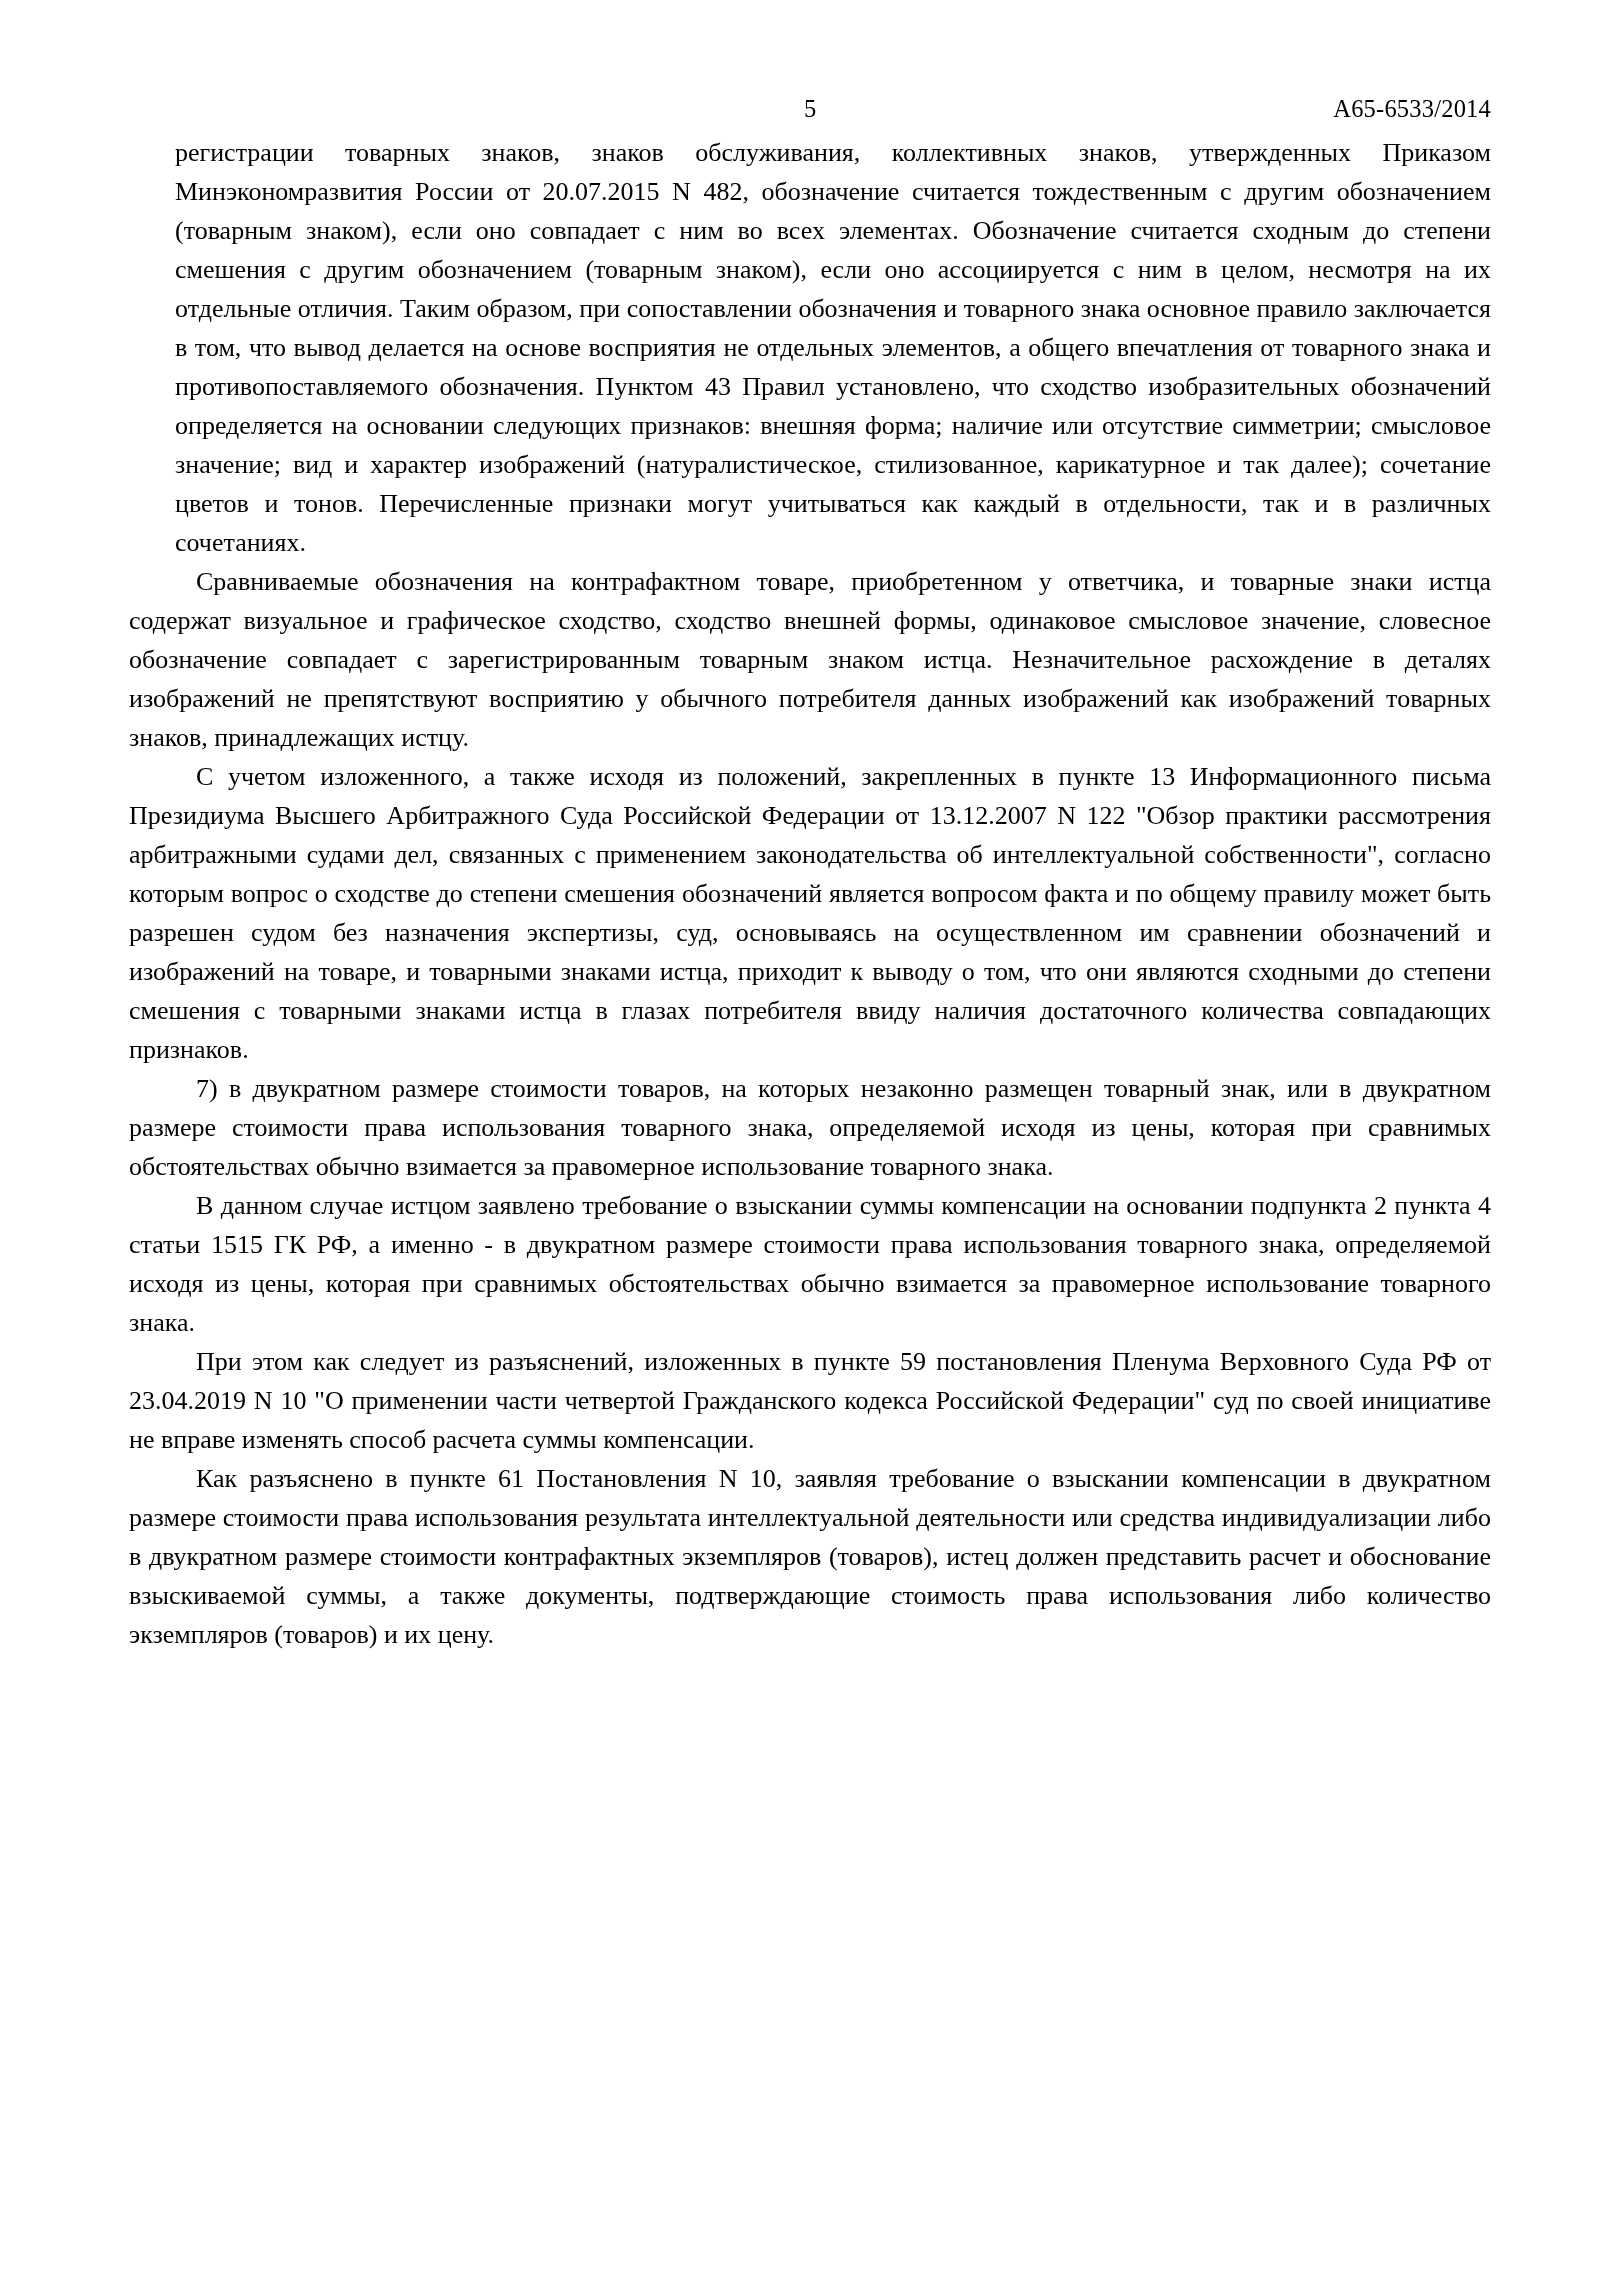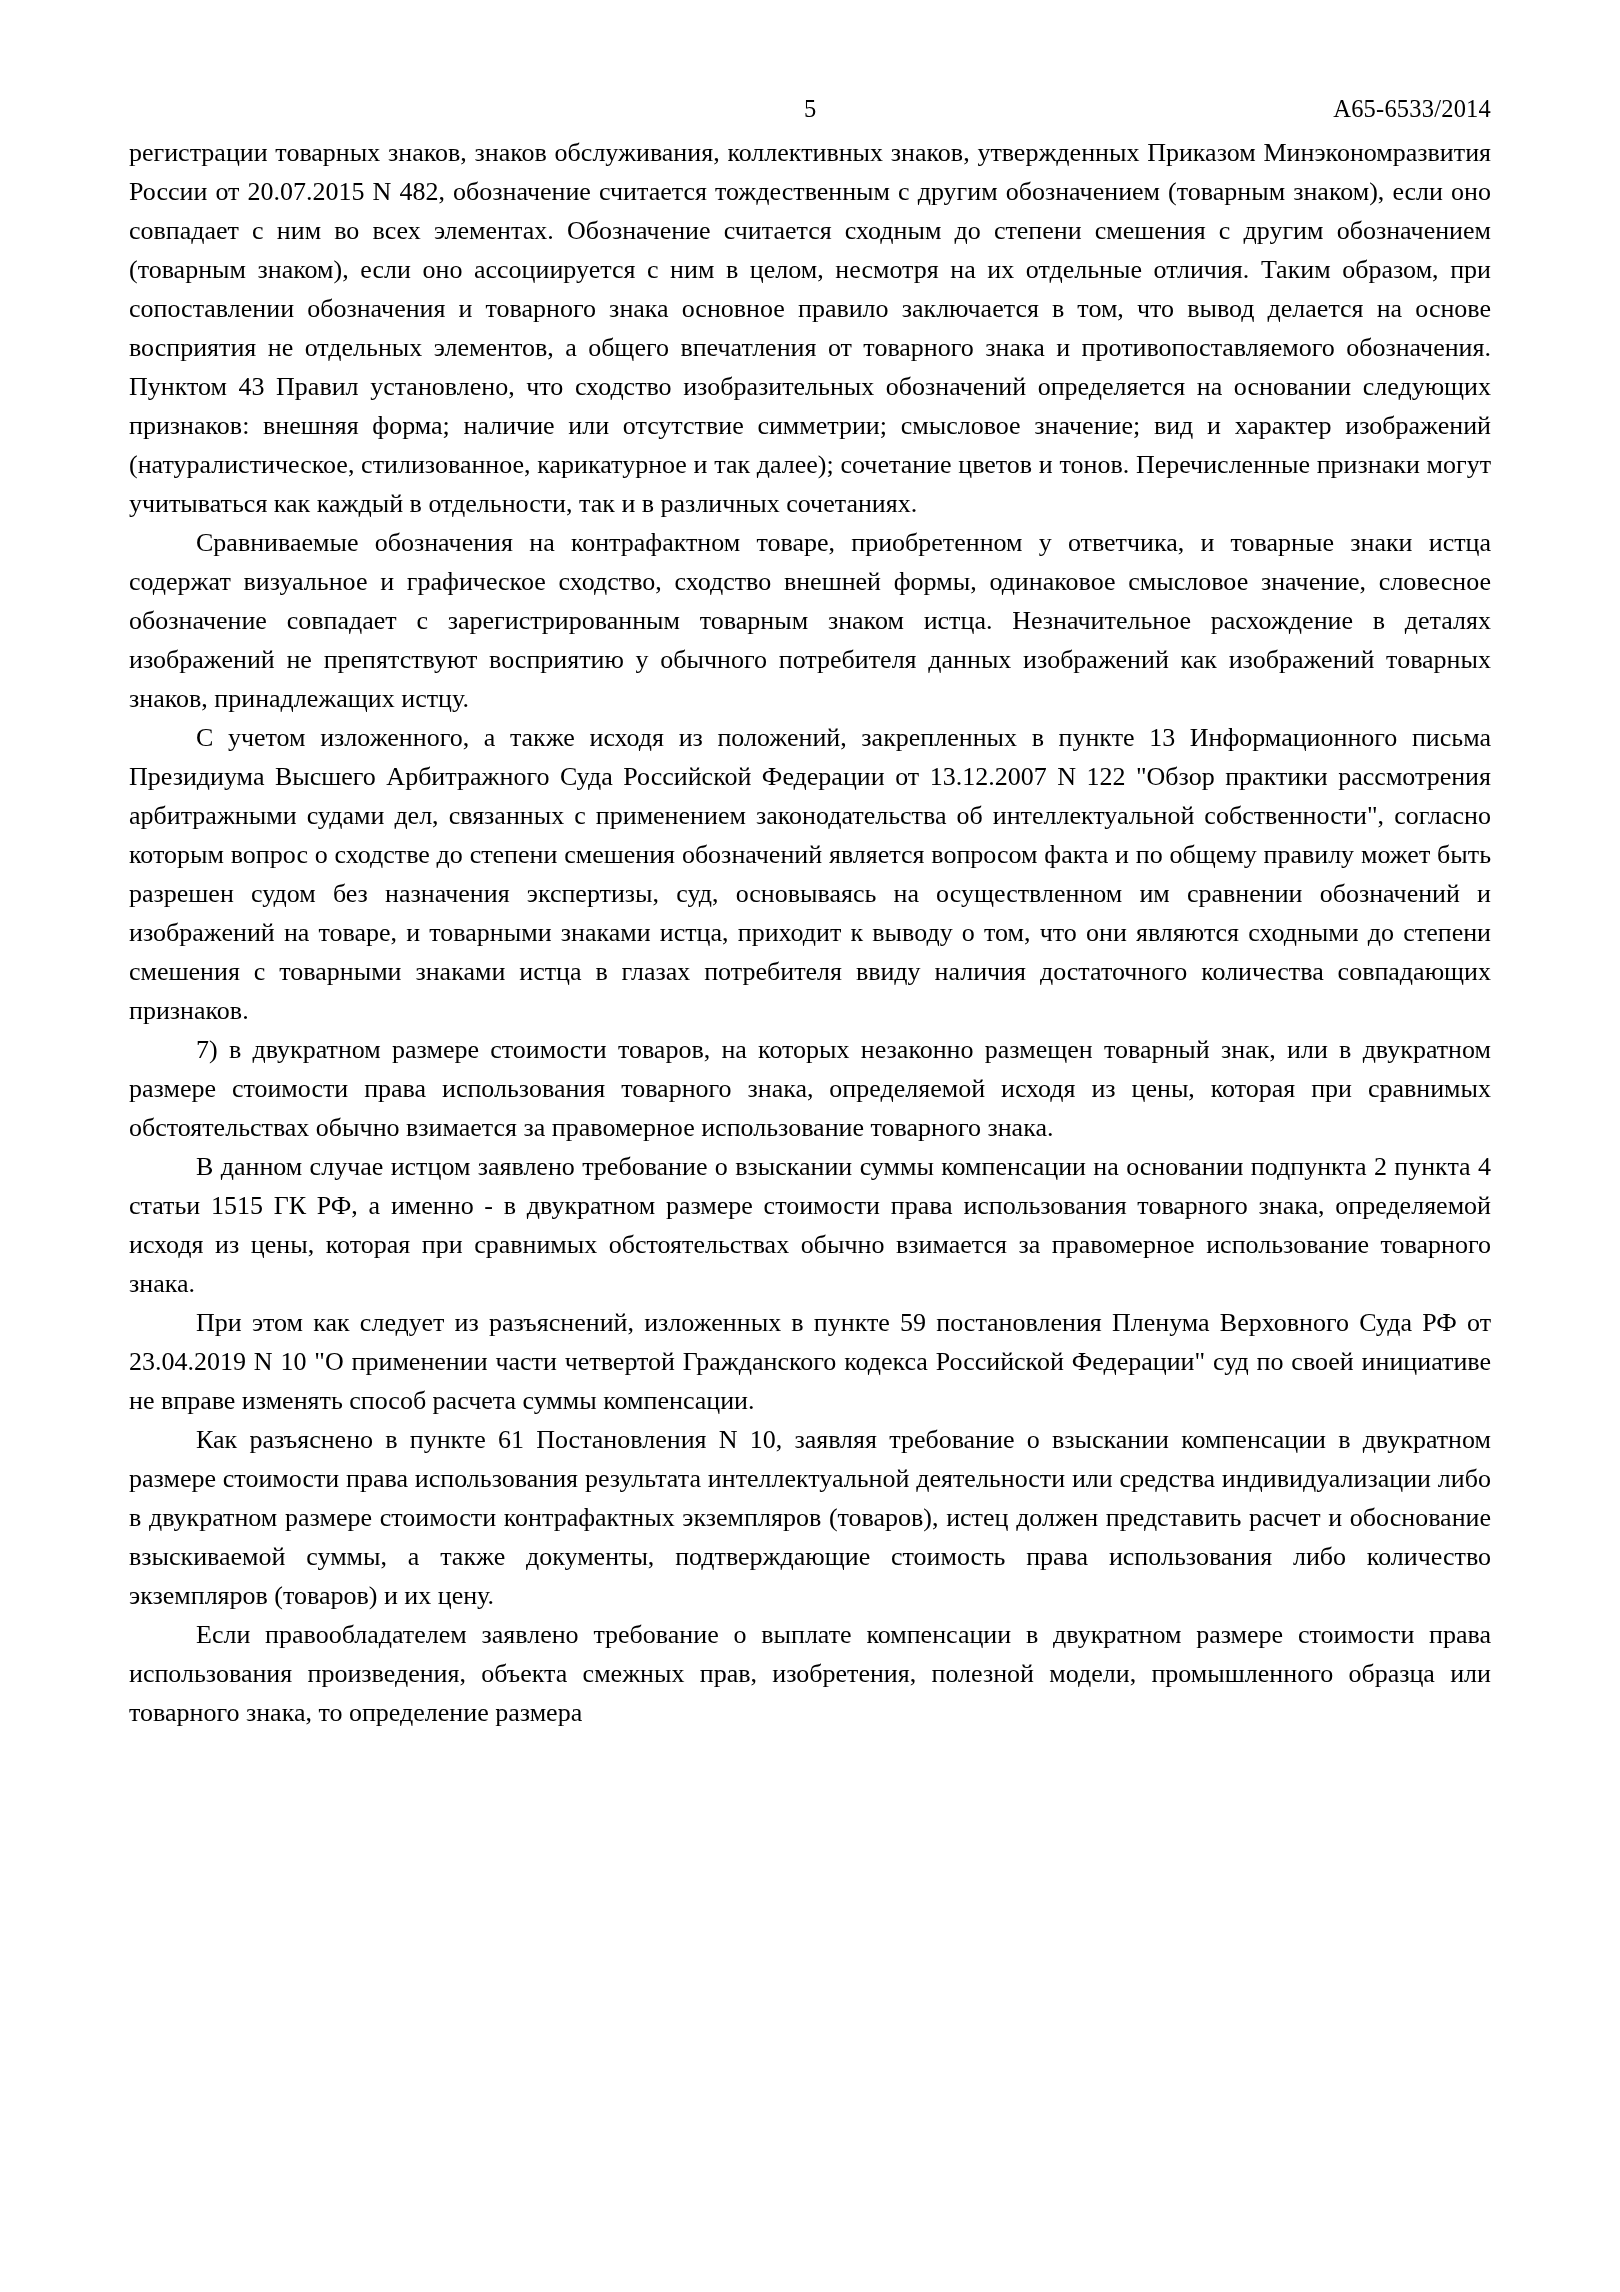--- a/index.html
+++ b/index.html
@@ -47,37 +47,37 @@
     hyphens: none;
   }
   .body-text p {
     margin: 0;
   }
   .body-text p.indent {
     text-indent: 67px;
   }
   .body-text p.noindent {
     text-indent: 0;
+    margin-left: 46px;
   }
 </style>
 </head>
 <body>
 
 <div class="page">
 
   <div class="header">
     <div class="page-number">5</div>
     <div class="case-number">А65-6533/2014</div>
   </div>
 
   <div class="body-text">
     <p class="noindent">регистрации товарных знаков, знаков обслуживания, коллективных знаков, утвержденных Приказом Минэкономразвития России от 20.07.2015 N 482, обозначение считается тождественным с другим обозначением (товарным знаком), если оно совпадает с ним во всех элементах. Обозначение считается сходным до степени смешения с другим обозначением (товарным знаком), если оно ассоциируется с ним в целом, несмотря на их отдельные отличия. Таким образом, при сопоставлении обозначения и товарного знака основное правило заключается в том, что вывод делается на основе восприятия не отдельных элементов, а общего впечатления от товарного знака и противопоставляемого обозначения. Пунктом 43 Правил установлено, что сходство изобразительных обозначений определяется на основании следующих признаков: внешняя форма; наличие или отсутствие симметрии; смысловое значение; вид и характер изображений (натуралистическое, стилизованное, карикатурное и так далее); сочетание цветов и тонов. Перечисленные признаки могут учитываться как каждый в отдельности, так и в различных сочетаниях.</p>
     <p class="indent">Сравниваемые обозначения на контрафактном товаре, приобретенном у ответчика, и товарные знаки истца содержат визуальное и графическое сходство, сходство внешней формы, одинаковое смысловое значение, словесное обозначение совпадает с зарегистрированным товарным знаком истца. Незначительное расхождение в деталях изображений не препятствуют восприятию у обычного потребителя данных изображений как изображений товарных знаков, принадлежащих истцу.</p>
     <p class="indent">С учетом изложенного, а также исходя из положений, закрепленных в пункте 13 Информационного письма Президиума Высшего Арбитражного Суда Российской Федерации от 13.12.2007 N 122 "Обзор практики рассмотрения арбитражными судами дел, связанных с применением законодательства об интеллектуальной собственности", согласно которым вопрос о сходстве до степени смешения обозначений является вопросом факта и по общему правилу может быть разрешен судом без назначения экспертизы, суд, основываясь на осуществленном им сравнении обозначений и изображений на товаре, и товарными знаками истца, приходит к выводу о том, что они являются сходными до степени смешения с товарными знаками истца в глазах потребителя ввиду наличия достаточного количества совпадающих признаков.</p>
     <p class="indent">7) в двукратном размере стоимости товаров, на которых незаконно размещен товарный знак, или в двукратном размере стоимости права использования товарного знака, определяемой исходя из цены, которая при сравнимых обстоятельствах обычно взимается за правомерное использование товарного знака.</p>
     <p class="indent">В данном случае истцом заявлено требование о взыскании суммы компенсации на основании подпункта 2 пункта 4 статьи 1515 ГК РФ, а именно - в двукратном размере стоимости права использования товарного знака, определяемой исходя из цены, которая при сравнимых обстоятельствах обычно взимается за правомерное использование товарного знака.</p>
     <p class="indent">При этом как следует из разъяснений, изложенных в пункте 59 постановления Пленума Верховного Суда РФ от 23.04.2019 N 10 "О применении части четвертой Гражданского кодекса Российской Федерации" суд по своей инициативе не вправе изменять способ расчета суммы компенсации.</p>
     <p class="indent">Как разъяснено в пункте 61 Постановления N 10, заявляя требование о взыскании компенсации в двукратном размере стоимости права использования результата интеллектуальной деятельности или средства индивидуализации либо в двукратном размере стоимости контрафактных экземпляров (товаров), истец должен представить расчет и обоснование взыскиваемой суммы, а также документы, подтверждающие стоимость права использования либо количество экземпляров (товаров) и их цену.</p>
-    <p class="indent">Если правообладателем заявлено требование о выплате компенсации в двукратном размере стоимости права использования произведения, объекта смежных прав, изобретения, полезной модели, промышленного образца или товарного знака, то определение размера</p>
   </div>
 
 </div>
 
 
 </body></html>

